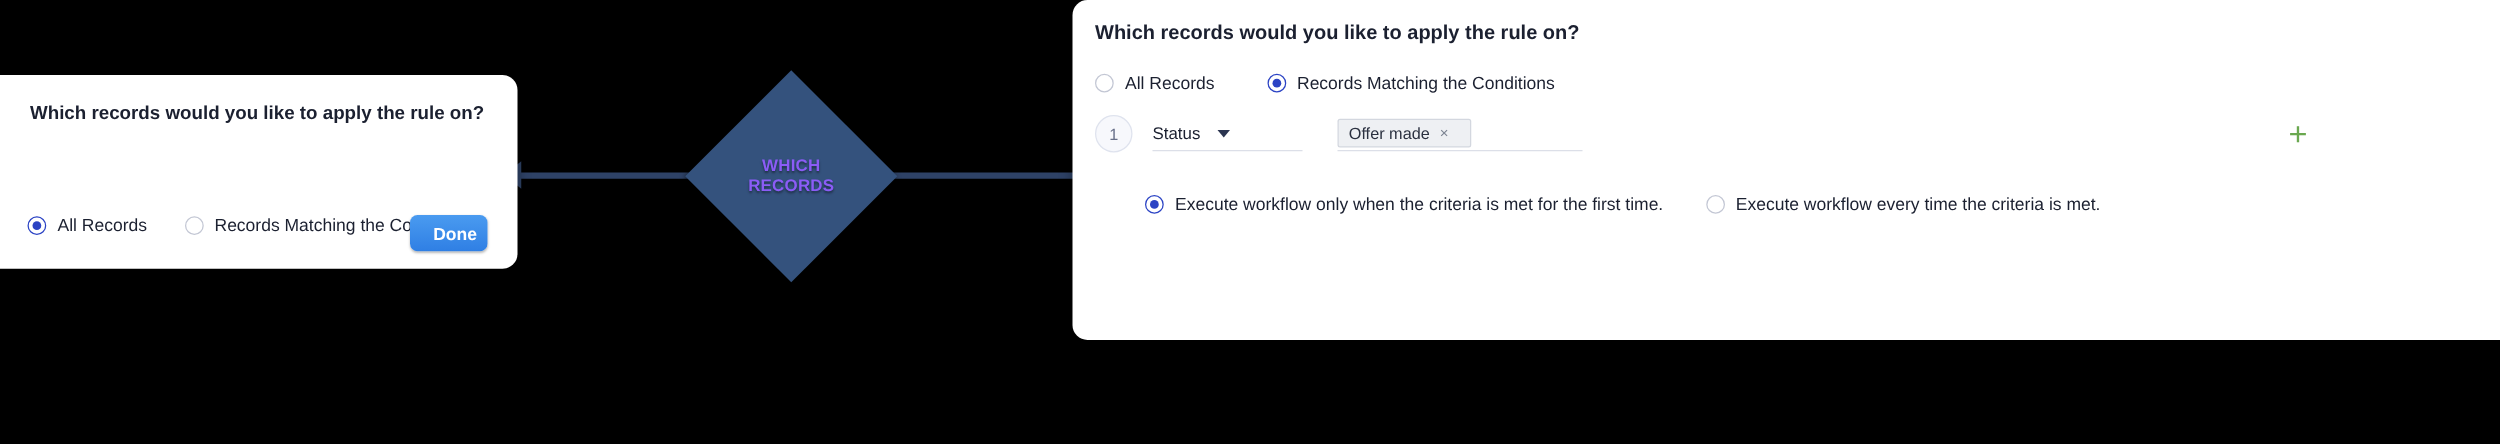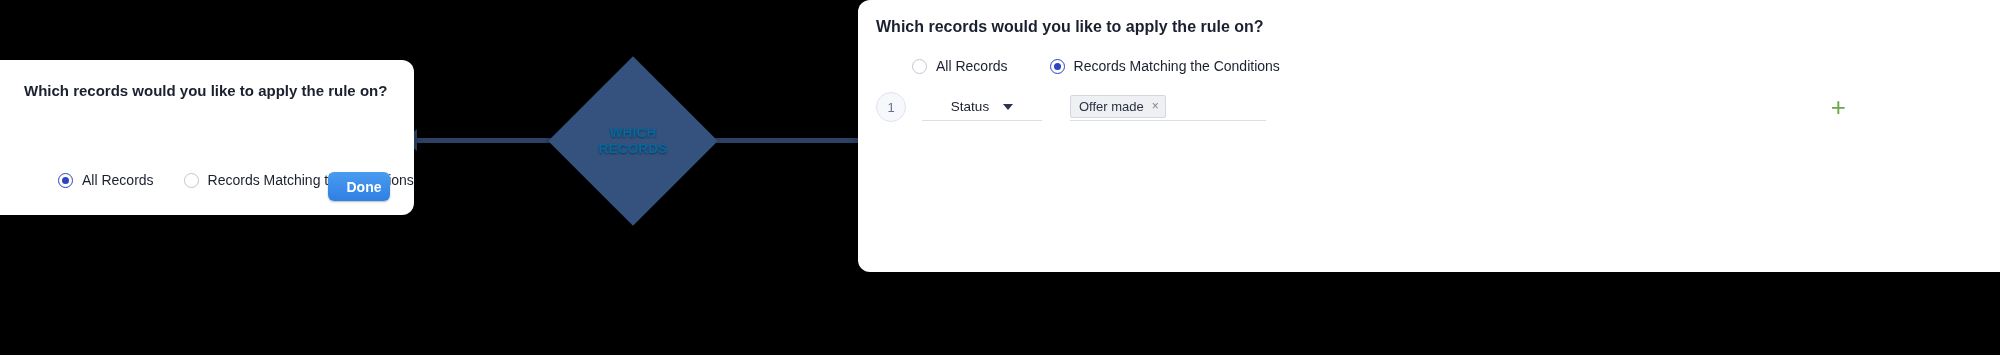--- a/index.html
+++ b/index.html
@@ -69,21 +69,21 @@
   .diamond-label {
     position: absolute;
     left: 0;
     top: 0;
     width: 120px;
     height: 120px;
     display: flex;
     flex-direction: column;
     align-items: center;
     justify-content: center;
-    color: #0369a1;
+    color: #8b5cf6;
     font-size: 13.5px;
     font-weight: 700;
     letter-spacing: 0.2px;
     line-height: 1.22;
     text-align: center;
     text-shadow: 0 1px 2px rgba(0,0,0,0.45);
     pointer-events: none;
   }
 
   
@@ -116,21 +116,20 @@
     font-weight: 700;
   }
   .q-left  { left: 24px; top: 22px;  font-size: 15px; }
   .q-right { left: 18px; top: 18px;  font-size: 16px; }
 
   
   .radio-row {
     position: absolute;
     display: flex;
     align-items: center;
-    margin-left: 36px;
   }
   .radio-item {
     display: flex;
     align-items: center;
     margin-right: 30px;
     white-space: nowrap;
   }
   .radio-dot {
     width: 15px;
     height: 15px;
@@ -217,40 +216,40 @@
     font-size: 13.5px;
     color: #1b2030;
   }
   .caret {
     width: 0; height: 0;
     border-left: 5px solid transparent;
     border-right: 5px solid transparent;
     border-top: 6px solid #2b3550;
     margin-left: 14px;
   }
-  .sel-field { width: 120px; margin-right: 28px; justify-content: center; }
+  .sel-field { width: 120px; margin-right: 28px; }
   .sel-op    { width: 108px; margin-right: 28px; }
 
   .chip-wrap {
     position: relative;
     display: flex;
     align-items: flex-end;
     border-bottom: 1px solid #dcdfe8;
     height: 27px;
     box-sizing: border-box;
     width: 196px;
     flex: 0 0 auto;
   }
   .chip {
     display: inline-flex;
     align-items: center;
     background: #eef0f3;
     border: 1px solid #d3d7df;
     border-radius: 2px;
-    padding: 3px 6px 3px 8px;
+    padding: 3px 17px 3px 8px;
     font-size: 13px;
     color: #2b3140;
     margin-bottom: 2px;
     white-space: nowrap;
   }
   .chip-x {
     margin-left: 8px;
     font-size: 12px;
     color: #7b8290;
     cursor: pointer;
@@ -336,16 +335,26 @@
       <div class="chip-wrap">
         <span class="chip">
           <span>Offer made</span>
           <span class="chip-x">×</span>
         </span>
       </div>
 
       <span class="plus-icon">+</span>
     </div>
 
+    <div class="exec-row">
+      <div class="radio-item">
+        <span class="radio-dot checked"></span>
+        <span class="radio-label">Execute workflow only when the criteria is met for the first time.</span>
+      </div>
+      <div class="radio-item">
+        <span class="radio-dot"></span>
+        <span class="radio-label">Execute workflow every time the criteria is met.</span>
+      </div>
+    </div>
 
   </div>
 
 </div>
 
 </body></html>

